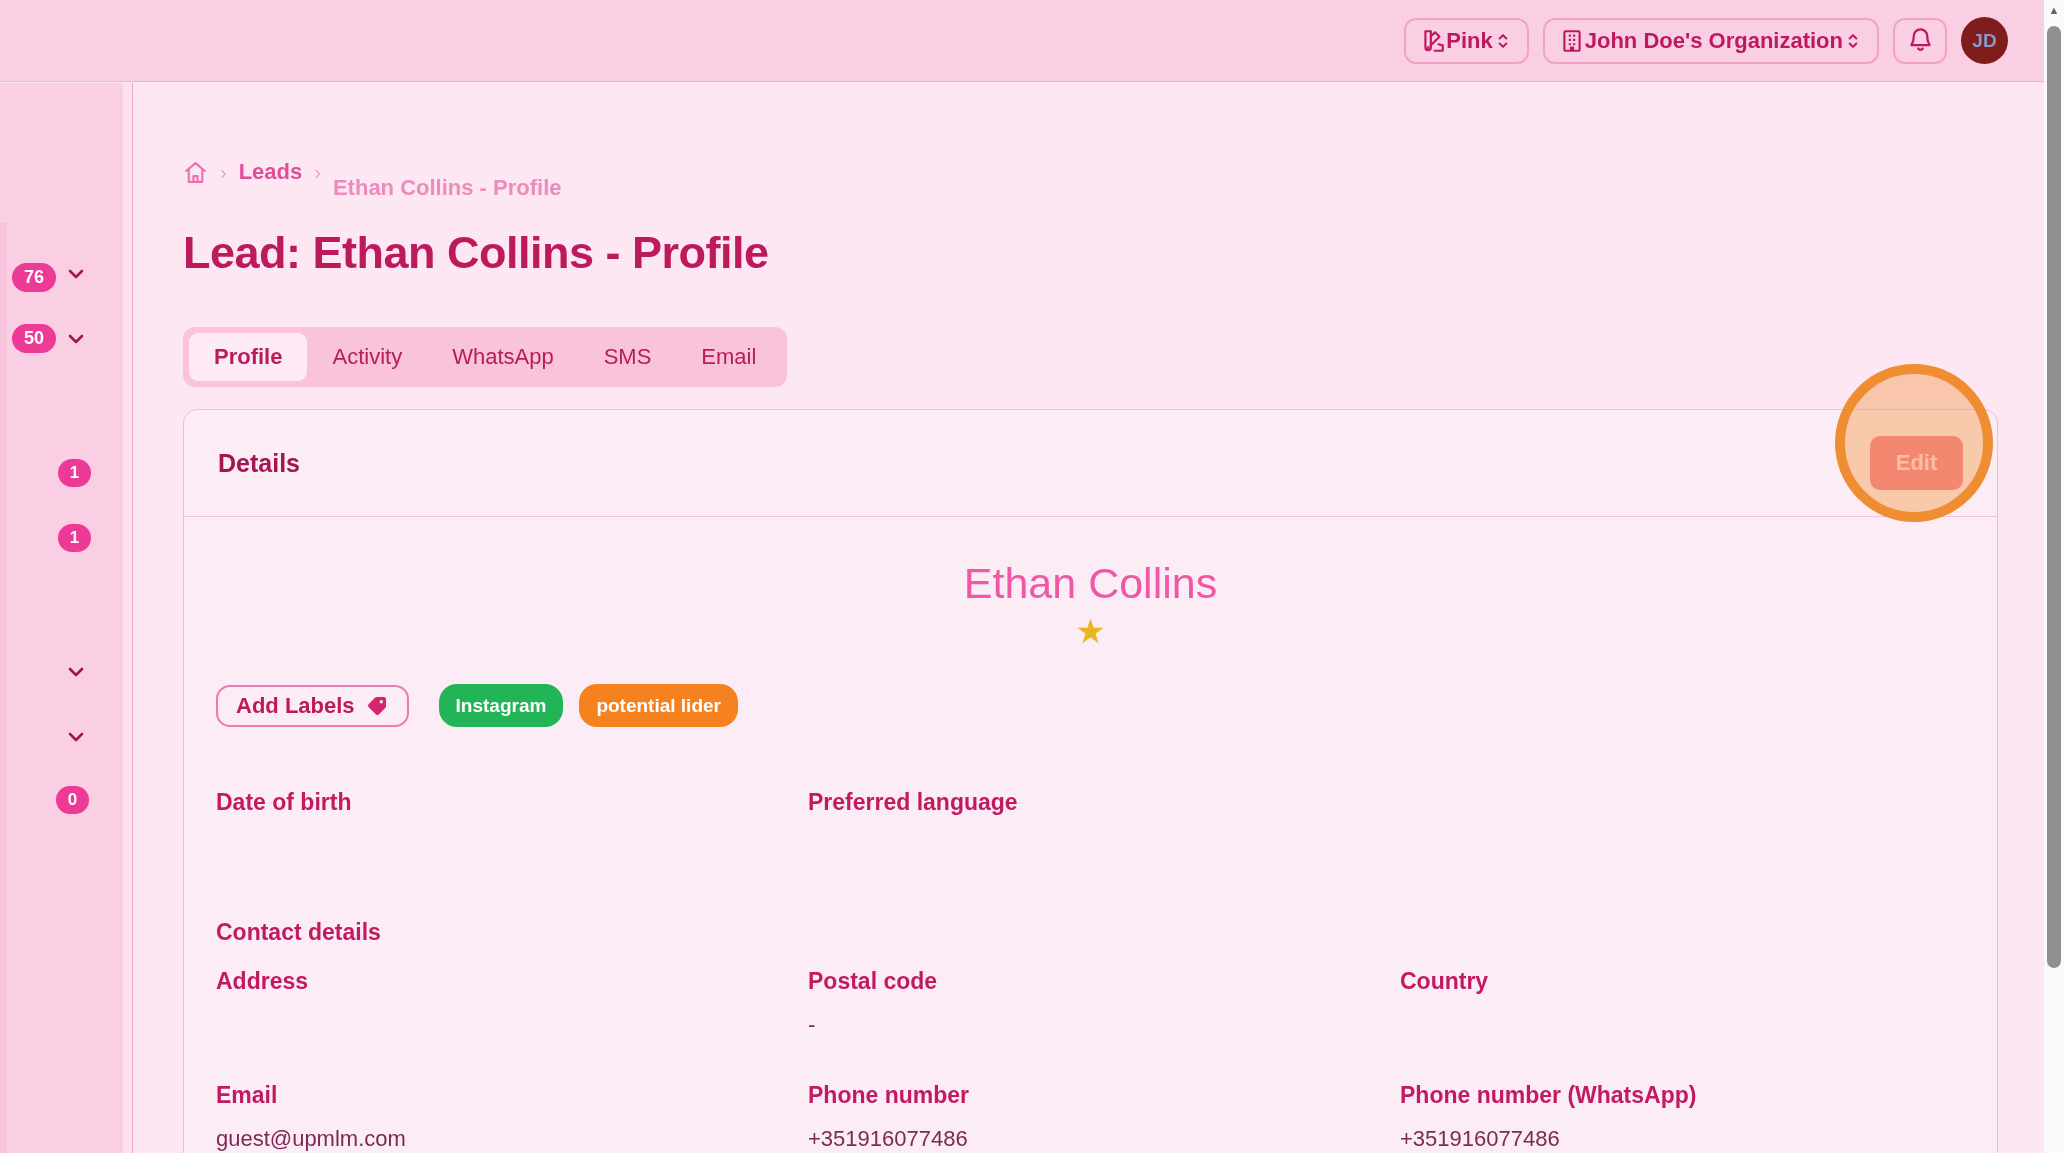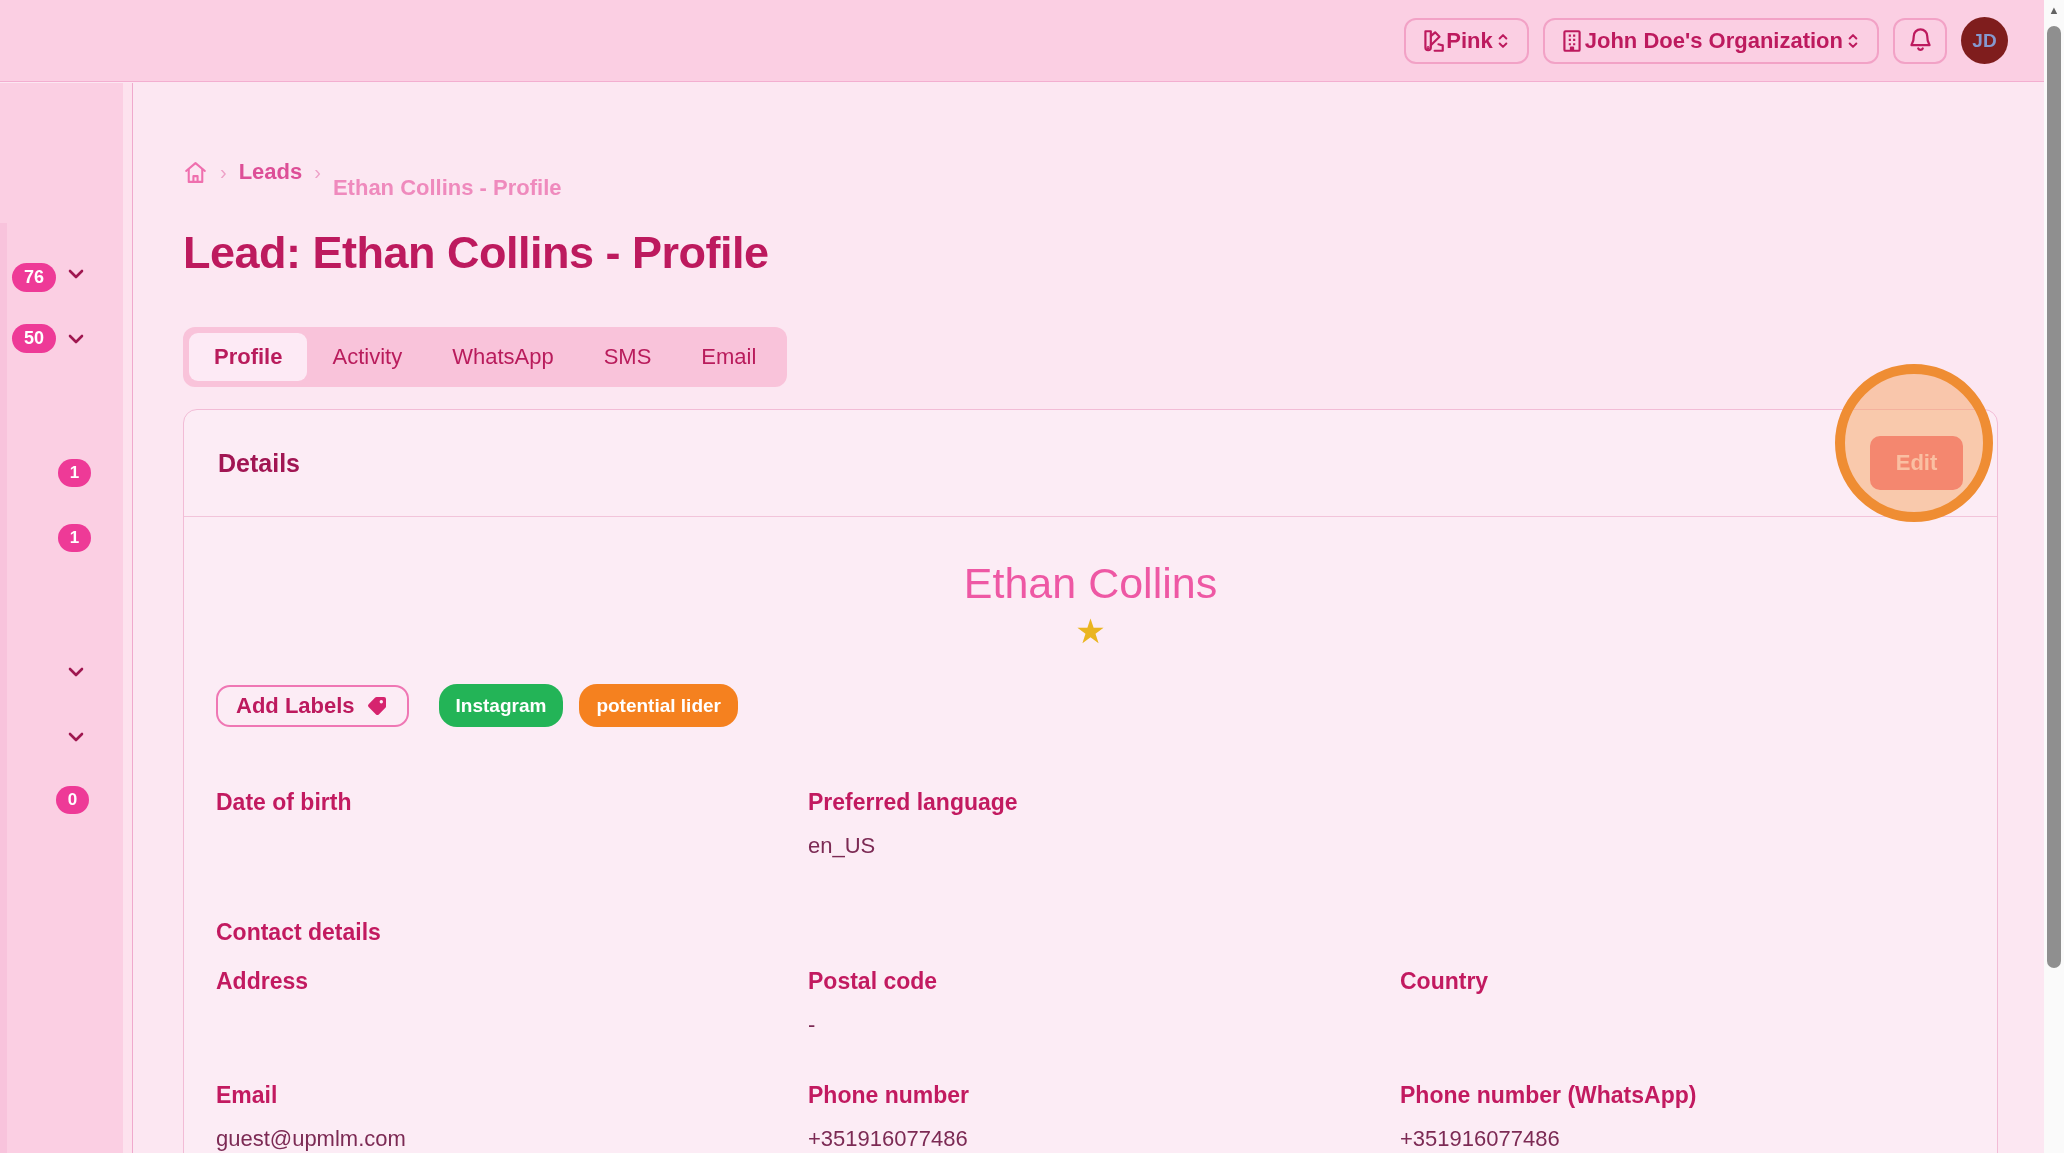--- a/index.html
+++ b/index.html
@@ -232,21 +232,20 @@
         <span class="label-chip chip-orange">potential lider</span>
       </div>
 
       <div class="fgrid fields-1">
         <div>
           <div class="flabel">Date of birth</div>
           <div class="fvalue"></div>
         </div>
         <div>
           <div class="flabel">Preferred language</div>
-          <div class="fvalue">en_US</div>
         </div>
         <div></div>
       </div>
 
       <div class="contact-heading">Contact details</div>
 
       <div class="fgrid fields-2">
         <div>
           <div class="flabel">Address</div>
           <div class="fvalue"></div>

